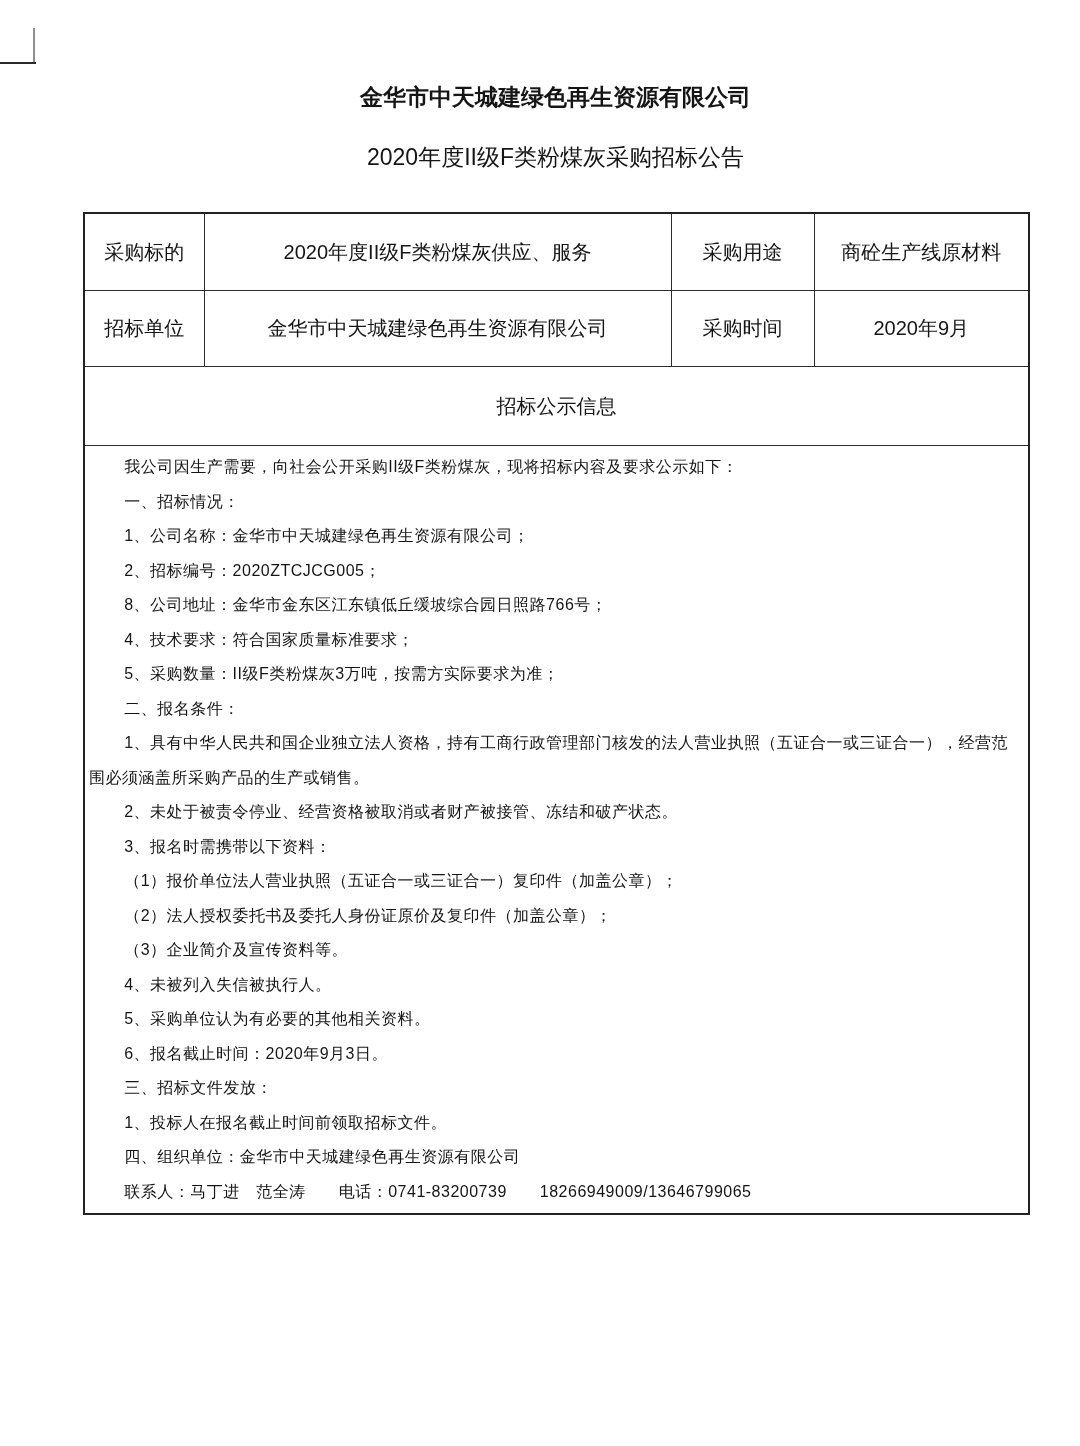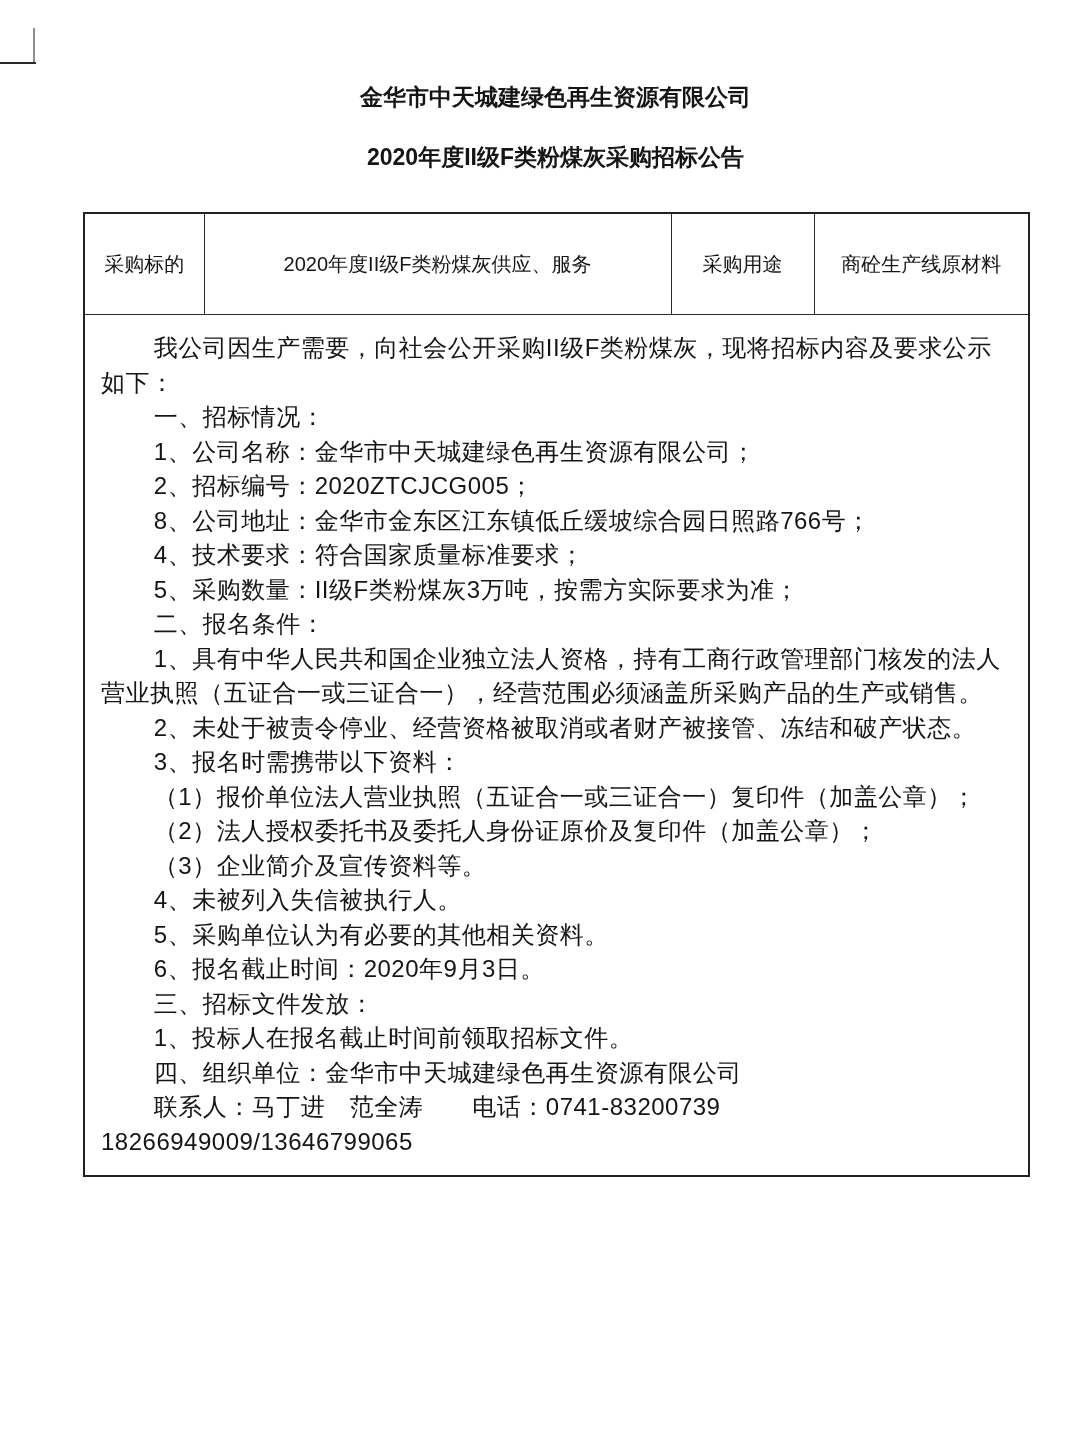--- a/index.html
+++ b/index.html
@@ -18,33 +18,33 @@
   .corner-mark .v { position: absolute; left: 33px; top: 28px; width: 2px; height: 35px; background: #8f8f8f; }
   .corner-mark .h { position: absolute; left: 0; top: 62px; width: 36px; height: 2px; background: #2a2a2a; }
 
   .title-block { position: absolute; left: 83px; width: 945px; top: 0; text-align: center; }
   .doc-title {
     position: absolute; left: 0; right: 0; top: 84px;
     font-size: 23px; font-weight: bold; line-height: 26px; margin: 0;
   }
   .doc-subtitle {
     position: absolute; left: 0; right: 0; top: 144px;
-    font-size: 23px; font-weight: bold; line-height: 26px; margin: 0;
+    font-size: 23px; font-weight: normal; line-height: 26px; margin: 0;
   }
 
   table.doc-table {
     position: absolute; left: 83px; top: 212px;
     width: 945px;
     border-collapse: collapse;
     table-layout: fixed;
     font-size: 20px;
   }
   table.doc-table td {
     border: 1px solid #2b2b2b;
-    padding: 16px;
+    padding: 4px;
     vertical-align: middle;
   }
   table.doc-table { border: 2px solid #222222; }
 
   td.hcell { text-align: center; }
   tr.r1 td { height: 68px; }
   tr.r2 td { height: 67px; }
   tr.r3 td { height: 70px; }
 
   td.body-cell {
@@ -52,21 +52,21 @@
     padding: 3px 6px 0 6px;
     height: 757px;
   }
   td.complaint-cell {
     vertical-align: top;
     padding: 10px 6px 0 6px;
     height: 219px;
   }
   .para {
     margin: 0;
-    font-size: 24px;
+    font-size: 16px;
     line-height: 34.5px;
     text-indent: 2.2em;
     letter-spacing: 0.5px;
   }
   .para.bold { font-weight: normal; }
 </style>
 </head>
 <body>
 
 <div class="sheet">
@@ -88,20 +88,29 @@
       <col style="width:143px">
       <col style="width:215px">
     </colgroup>
     <tbody>
       <tr class="r1">
         <td class="hcell">采购标的</td>
         <td class="hcell">2020年度II级F类粉煤灰供应、服务</td>
         <td class="hcell">采购用途</td>
         <td class="hcell">商砼生产线原材料</td>
       </tr>
+      <tr class="r2">
+        <td class="hcell">招标单位</td>
+        <td class="hcell">金华市中天城建绿色再生资源有限公司</td>
+        <td class="hcell">采购时间</td>
+        <td class="hcell">2020年9月</td>
+      </tr>
+      <tr class="r3">
+        <td class="hcell" colspan="4">招标公示信息</td>
+      </tr>
       <tr>
         <td class="body-cell" colspan="4">
             <p class="para">我公司因生产需要，向社会公开采购II级F类粉煤灰，现将招标内容及要求公示如下：</p>
             <p class="para">一、招标情况：</p>
             <p class="para">1、公司名称：金华市中天城建绿色再生资源有限公司；</p>
             <p class="para">2、招标编号：2020ZTCJCG005；</p>
             <p class="para">8、公司地址：金华市金东区江东镇低丘缓坡综合园日照路766号；</p>
             <p class="para">4、技术要求：符合国家质量标准要求；</p>
             <p class="para">5、采购数量：II级F类粉煤灰3万吨，按需方实际要求为准；</p>
             <p class="para bold">二、报名条件：</p>

